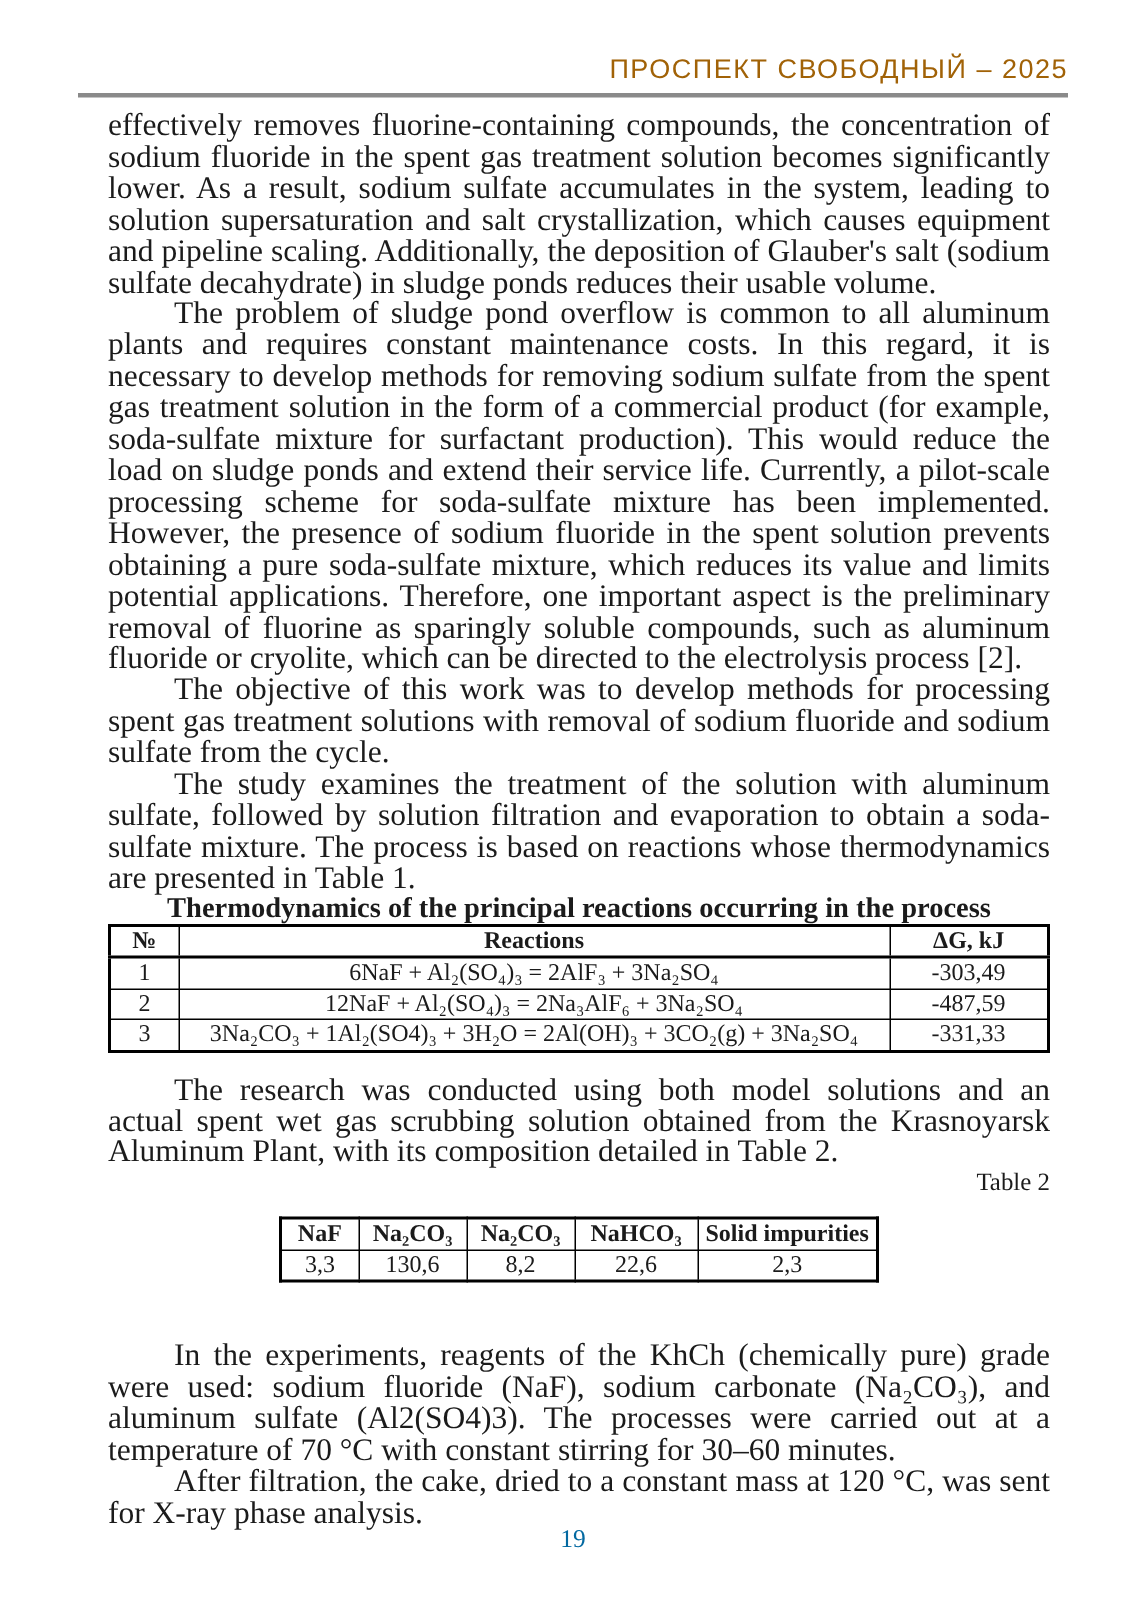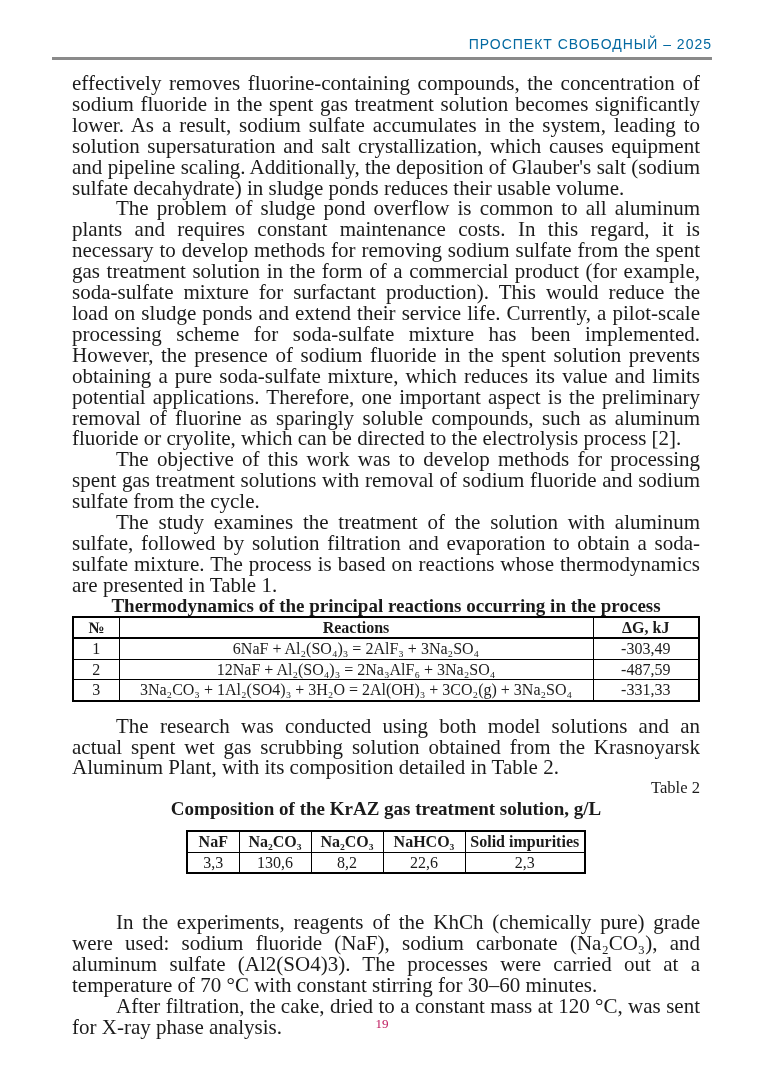--- a/index.html
+++ b/index.html
@@ -9,23 +9,23 @@
     background:#ffffff;
     font-family:"Liberation Serif", serif;
     color:#1b1b1b;
     overflow:hidden;
   }
   .running-header{
     position:absolute;
     left:52px;right:52px;top:36px;
     text-align:right;
     font-family:"Liberation Sans", sans-serif;
-    font-size:14px;
+    font-size:18px;
     letter-spacing:1px;
-    color:#0369a1;
+    color:#a16207;
     padding-bottom:5px;
     border-bottom:3px solid #8a8a8a;
   }
   .content{
     position:absolute;
     left:72px;top:73px;
     width:628px;
   }
   .content p{
     margin:0;
@@ -64,22 +64,22 @@
   table.t1,table.t2{border:2px solid #000;}
   .t1 thead th{border-bottom:2px solid #000;}
   .t2{margin:12px auto;}
   .spacer-after-t1{height:14px;}
   .spacer-after-t2{height:26px;}
   .page-number{
     position:absolute;
     left:0;right:0;
     top:1016px;
     text-align:center;
-    font-size:13px;
-    color:#be185d;
+    font-size:17px;
+    color:#0369a1;
   }
 </style>
 </head>
 <body>
 
 <div class="page">
 
   <div class="running-header">ПРОСПЕКТ СВОБОДНЫЙ – 2025</div>
 
   <div class="content">
@@ -121,21 +121,20 @@
           <td>-331,33</td>
         </tr>
       </tbody>
     </table>
 
     <div class="spacer-after-t1"></div>
 
     <p>The research was conducted using both model solutions and an actual spent wet gas scrubbing solution obtained from the Krasnoyarsk Aluminum Plant, with its composition detailed in Table 2.</p>
 
     <div class="table-label">Table 2</div>
-    <div class="table-title">Composition of the KrAZ gas treatment solution, g/L</div>
 
     <table class="t2">
       <colgroup>
         <col style="width:52px">
         <col style="width:72px">
         <col style="width:72px">
         <col style="width:82px">
         <col style="width:120px">
       </colgroup>
       <thead>

